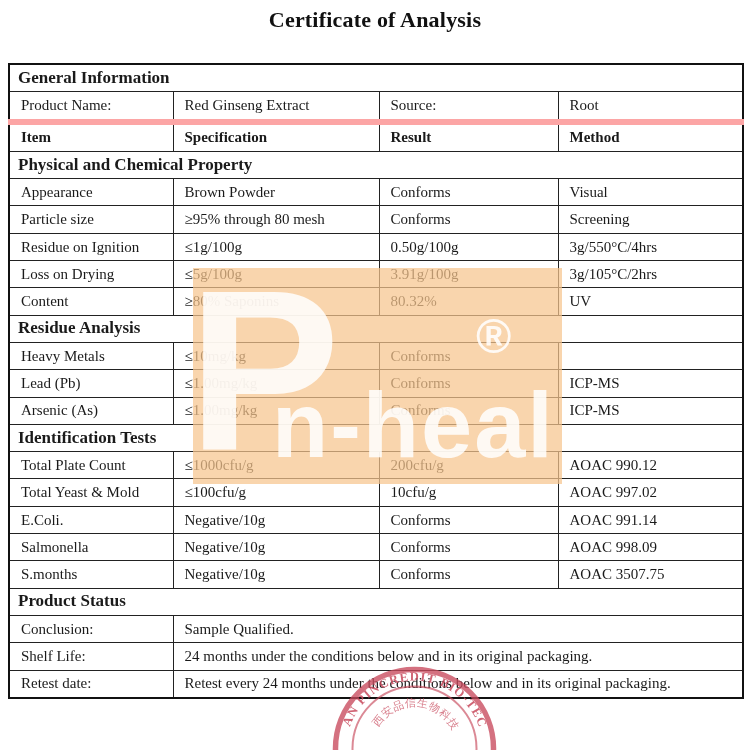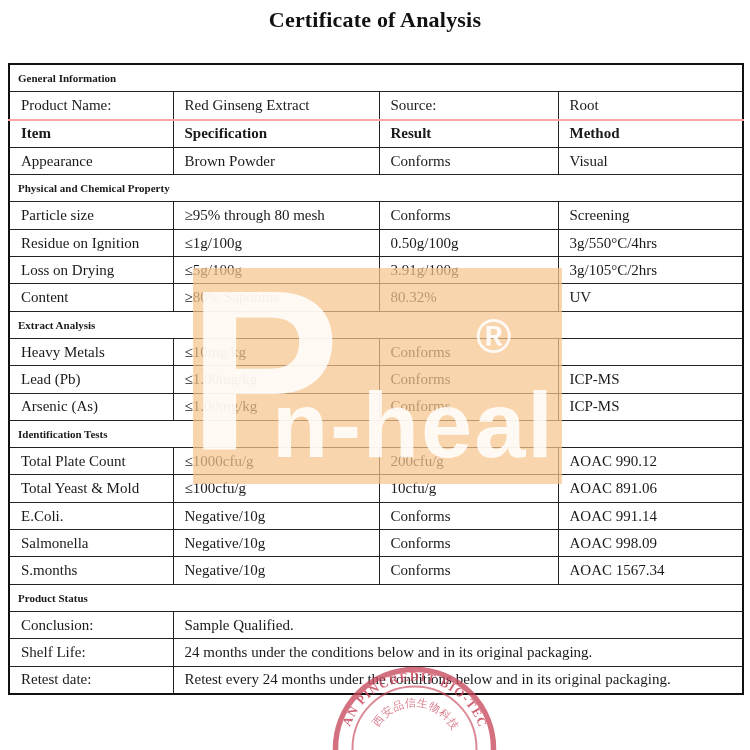--- a/index.html
+++ b/index.html
@@ -33,25 +33,25 @@
     border: 1px solid #222;
     height: 26.3px;
     padding: 0 6px 0 11px;
     vertical-align: middle;
     white-space: nowrap;
     overflow: hidden;
     line-height: 1.1;
   }
   table.coa td.section {
     font-weight: bold;
-    font-size: 11px;
+    font-size: 17px;
     padding-left: 8px;
   }
   table.coa td.bold { font-weight: bold; }
-  table.coa tr.header-row td { border-top: 2px solid #fca5a5; }
+  table.coa tr.header-row td { border-top: 6px solid #fca5a5; }
 
   
   .wm-rect {
     position: absolute; left: 193px; top: 268px;
     width: 369px; height: 216px;
     background: rgba(246, 197, 142, 0.72);
     z-index: 3; pointer-events: none;
   }
   .wm-letter {
     position: absolute; left: 188px; top: 256px;
@@ -107,27 +107,27 @@
           <td>Source:</td>
           <td>Root</td>
         </tr>
         <tr class="header-row">
           <td class="bold">Item</td>
           <td class="bold">Specification</td>
           <td class="bold">Result</td>
           <td class="bold">Method</td>
         </tr>
         <tr>
+          <td colspan="4" class="section">Physical and Chemical Property</td>
+        </tr>
+        <tr>
           <td>Appearance</td>
           <td>Brown Powder</td>
           <td>Conforms</td>
           <td>Visual</td>
-        </tr>
-        <tr>
-          <td colspan="4" class="section">Physical and Chemical Property</td>
         </tr>
         <tr>
           <td>Particle size</td>
           <td>≥95% through 80 mesh</td>
           <td>Conforms</td>
           <td>Screening</td>
         </tr>
         <tr>
           <td>Residue on Ignition</td>
           <td>≤1g/100g</td>
@@ -140,21 +140,21 @@
           <td>3.91g/100g</td>
           <td>3g/105°C/2hrs</td>
         </tr>
         <tr>
           <td>Content</td>
           <td>≥80% Saponins</td>
           <td>80.32%</td>
           <td>UV</td>
         </tr>
         <tr>
-          <td colspan="4" class="section">Extract Analysis</td>
+          <td colspan="4" class="section">Residue Analysis</td>
         </tr>
         <tr>
           <td>Heavy Metals</td>
           <td>≤10mg/kg</td>
           <td>Conforms</td>
           <td></td>
         </tr>
         <tr>
           <td>Lead (Pb)</td>
           <td>≤1.00mg/kg</td>
@@ -173,39 +173,39 @@
         <tr>
           <td>Total Plate Count</td>
           <td>≤1000cfu/g</td>
           <td>200cfu/g</td>
           <td>AOAC 990.12</td>
         </tr>
         <tr>
           <td>Total Yeast &amp; Mold</td>
           <td>≤100cfu/g</td>
           <td>10cfu/g</td>
-          <td>AOAC 891.06</td>
+          <td>AOAC 997.02</td>
         </tr>
         <tr>
           <td>E.Coli.</td>
           <td>Negative/10g</td>
           <td>Conforms</td>
           <td>AOAC 991.14</td>
         </tr>
         <tr>
           <td>Salmonella</td>
           <td>Negative/10g</td>
           <td>Conforms</td>
           <td>AOAC 998.09</td>
         </tr>
         <tr>
           <td>S.months</td>
           <td>Negative/10g</td>
           <td>Conforms</td>
-          <td>AOAC 1567.34</td>
+          <td>AOAC 3507.75</td>
         </tr>
         <tr>
           <td colspan="4" class="section">Product Status</td>
         </tr>
         <tr>
           <td>Conclusion:</td>
           <td colspan="3">Sample Qualified.</td>
         </tr>
         <tr>
           <td>Shelf Life:</td>

